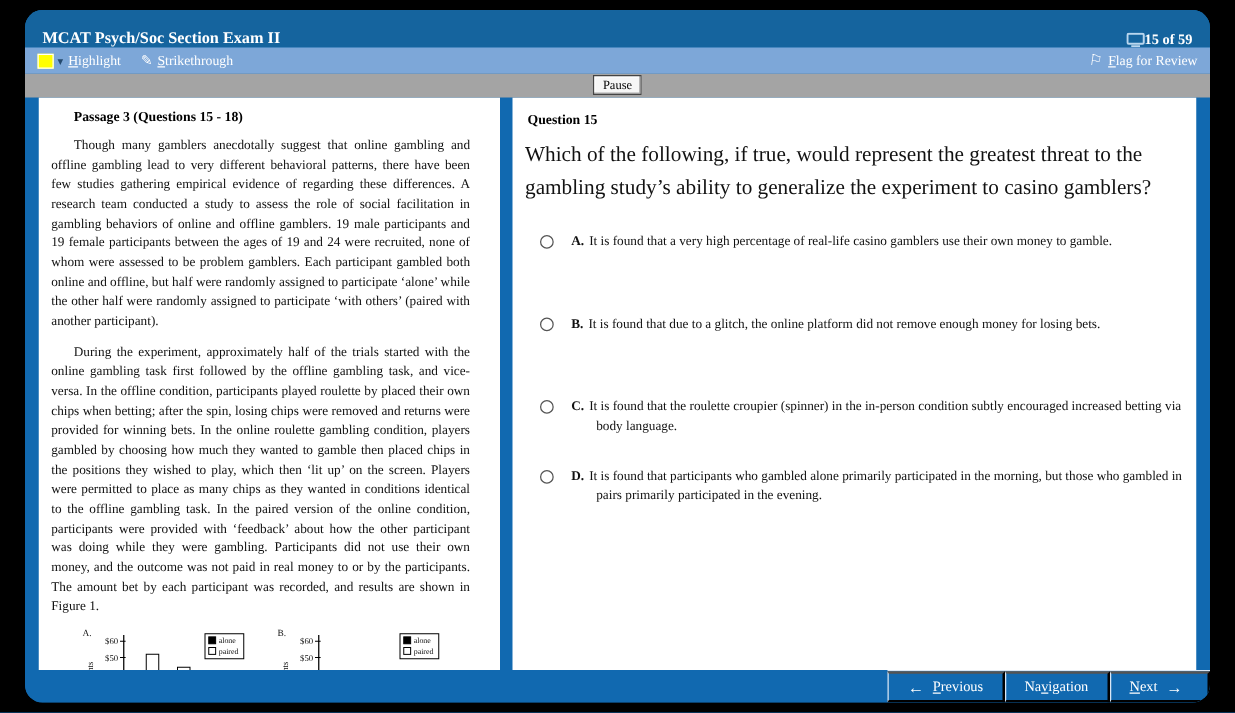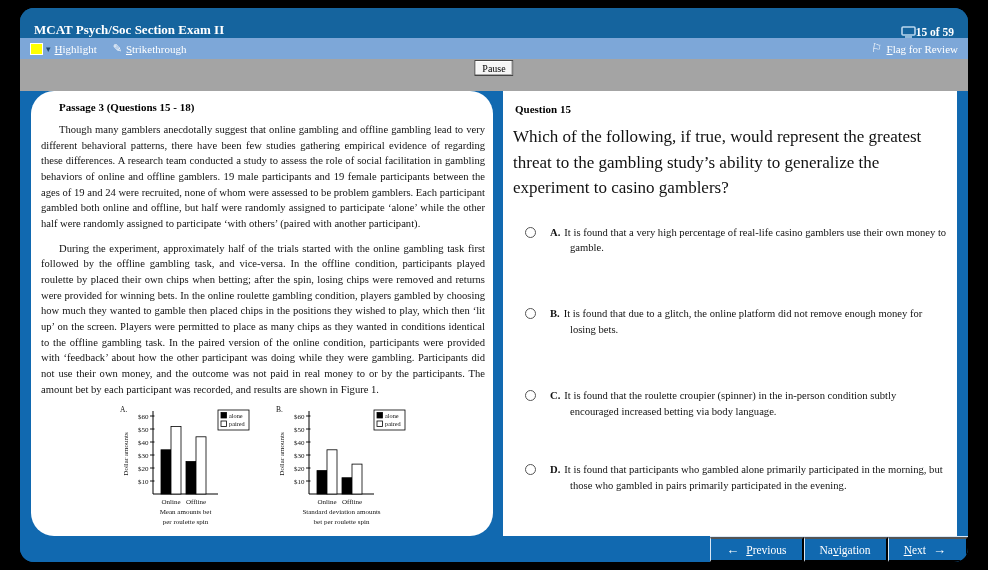--- a/index.html
+++ b/index.html
@@ -24,45 +24,45 @@
   .swatch { width: 13px; height: 12px; background: #ffff00; border: 1px solid #fff;
             display: inline-block; }
   .caret { color: #24496e; font-size: 9px; margin: 0 4px 0 3px; }
   .tool { display: flex; align-items: flex-end; gap: 4px; margin-right: 16px; cursor: pointer; }
   .tool .glyph { font-size: 11px; }
   .u { text-decoration: underline; }
   .toolbar .right { margin-left: auto; display: flex; align-items: center; gap: 5px; cursor: pointer; }
   .flag-glyph { display: inline-block; transform: skewX(-8deg); font-size: 12px; }
 
   
-  .graybar { height: 32px; background: #a4a4a4; position: relative; flex: 0 0 auto; }
+  .graybar { height: 19px; background: #a4a4a4; position: relative; flex: 0 0 auto; }
   .pause-btn { position: absolute; left: 50%; transform: translateX(-50%); top: 1px;
                height: 16px; padding: 0 7px; background: #f6f6f6;
                border: 1px solid #444; box-shadow: inset -1px -1px 0 #aaa, inset 1px 1px 0 #fff;
                font-family: "Liberation Serif", serif; font-size: 10px; line-height: 13px;
                cursor: pointer; }
 
   
   .content { flex: 1 1 auto; display: flex; padding: 0 11px; min-height: 0; }
   .panel { background: #fff; overflow: hidden; height: 100%; }
-  .panel.left  { width: 462px; padding: 10px 8px 0 10px; flex: 0 0 auto; border-radius: 23px; }
+  .panel.left  { width: 369px; padding: 10px 24px 0 10px; flex: 0 0 auto; }
   .divider { width: 10px; flex: 0 0 auto; }
   .panel.right { flex: 1 1 auto; padding: 12px 10px 0 10px; }
 
   .passage-header { font-size: 11px; font-weight: 700; margin: 0 0 2px 18px; }
   p.passage { font-size: 10.6px; line-height: 1.48; text-align: justify;
               text-indent: 18px; margin-top: 9px; color: #111; }
 
   .charts { display: flex; justify-content: center; gap: 26px; margin-top: 5px; }
 
   .question-header { font-size: 11px; font-weight: 700; margin: 0 0 9px 2px; }
   .stem { font-size: 17px; line-height: 1.5; margin-bottom: 24px; color: #111; }
   .option { display: flex; gap: 14px; margin-left: 12px; cursor: pointer; }
   .option.gap-lg { margin-bottom: 50px; margin-top: 16px; }
-  .option.gap-md { margin-bottom: 42px; }
+  .option.gap-md { margin-bottom: 24px; }
   .radio { width: 11px; height: 11px; border: 1.5px solid #555; border-radius: 50%;
            background: #fff; flex: 0 0 auto; margin-top: 2px; }
   .opt-text { font-size: 10.6px; line-height: 1.5; padding-left: 20px; text-indent: -20px; color: #111; }
   .opt-text b { margin-right: 4px; }
 
   
   .bottombar { height: 26px; background: #1169b0; flex: 0 0 auto;
                display: flex; justify-content: flex-end; }
   .navgroup { display: flex; height: 100%; border-top: 1px solid #d9e7f5; }
   .navbtn { border-left: 1px solid #d9e7f5; background: transparent; color: #fff;

